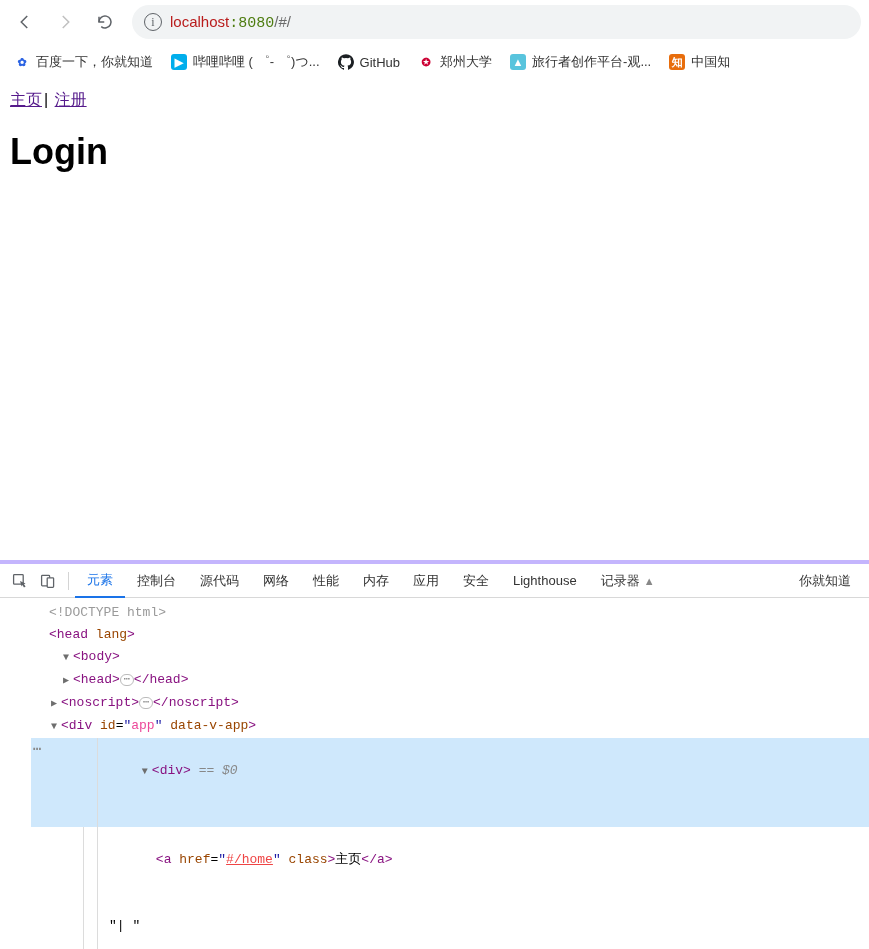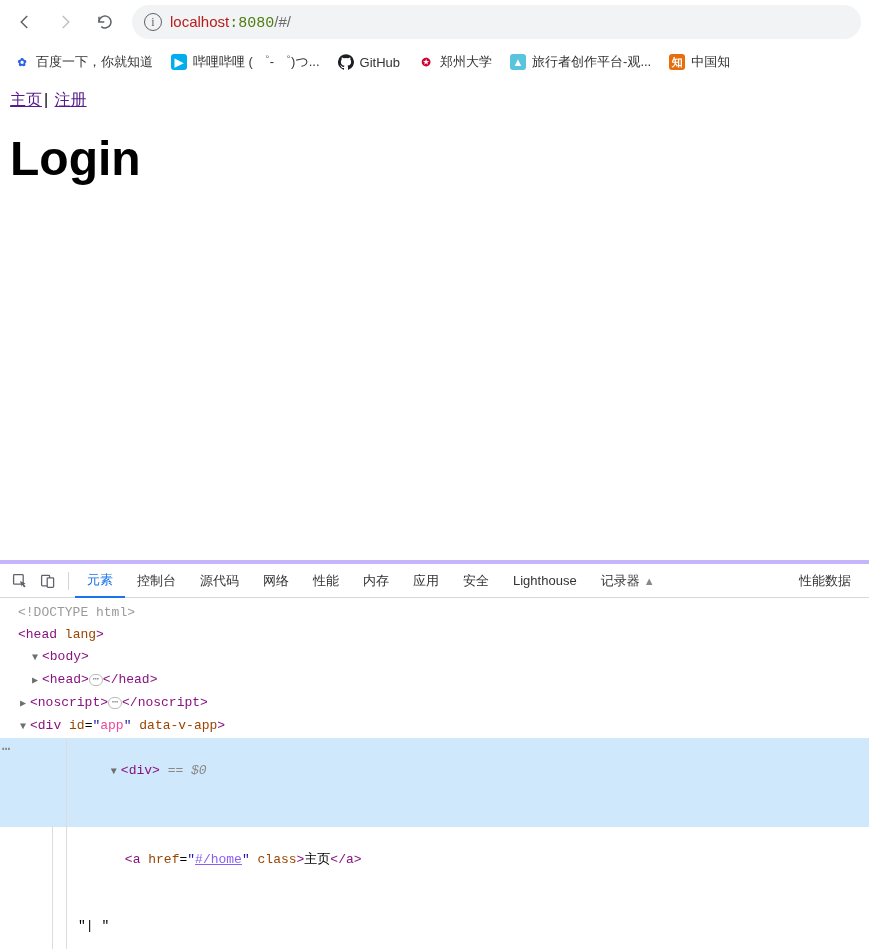--- a/index.html
+++ b/index.html
@@ -23,52 +23,52 @@
   .fav-baidu { color: #2b63e3; font-size: 16px; }
   .fav-bili { background: #00aeec; color: #fff; }
   .fav-zzu  { color: #c03; font-size: 15px; }
   .fav-trav { background: #58c4dd; color: #fff; }
   .fav-zhi  { background: #e86d0c; color: #fff; }
 
   
   .page { padding: 10px; font-size: 16px; }
   .nav-links a { color: #551A8B; text-decoration: underline; }
   .nav-links .sep { padding: 0 2px; }
-  .page h1 { font-size: 48px; font-weight: 800; margin-top: 20px; }
+  .page h1 { font-size: 36px; font-weight: 800; margin-top: 20px; }
 
   
   .devtools { position: absolute; left: 0; right: 0; bottom: 0; top: 560px; border-top: 4px solid #c4b5fd; background: #fff; font-size: 13px; display: flex; flex-direction: column; }
   .dt-tabs { height: 34px; border-bottom: 1px solid #d8d8d8; display: flex; align-items: center; padding: 0 6px; gap: 0; color: #333; }
   .dt-iconbtn { width: 28px; height: 28px; display: flex; align-items: center; justify-content: center; color: #5f6368; }
   .dt-iconbtn svg { width: 16px; height: 16px; stroke: currentColor; fill: none; stroke-width: 1.6; }
   .dt-sep { width: 1px; height: 18px; background: #d4d4d4; margin: 0 6px; }
   .dt-tab { padding: 0 12px; height: 34px; display: flex; align-items: center; cursor: default; color: #333; font-size: 13px; }
   .dt-tab.active { color: #1a73e8; border-bottom: 2px solid #1a73e8; }
   .dt-rec-icon { font-size: 11px; color: #888; margin-left: 4px; }
   .dt-spacer { flex: 1; }
 
-  .dt-body { flex: 1; overflow: hidden; font-family: Consolas, "Courier New", monospace; font-size: 13px; line-height: 22px; padding-top: 4px; position: relative; }
+  .dt-body { flex: 1; overflow: hidden; font-family: Consolas, "Courier New", monospace; font-size: 13px; line-height: 22px; padding-top: 4px; position: relative; margin-left: 31px; }
   .ln { white-space: pre; padding-left: 18px; }
   .ln .arrow { display: inline-block; width: 10px; color: #6e6e6e; font-size: 10px; text-align: center; margin-right: 2px; }
   .ind1 { padding-left: 30px; }
   .ind2 { }
   .ind3 { padding-left: 62px; }
   .ind4 { padding-left: 78px; }
   .sel-line { background: #cfe8fc; position: relative; }
   .sel-line::before { content: "⋯"; position: absolute; left: 2px; color: #888; font-size: 14px; letter-spacing: -1px; }
   .guide { position: absolute; top: 0; bottom: 0; width: 1px; background: #dcdcdc; }
 
   
   .t-doctype { color: #9a9a9a; }
   .t-tag { color: #881280; }
   .t-angle { color: #881280; }
   .t-attr { color: #994500; }
   .t-val { color: #ec4899; }
   .t-valq { color: #1a1aa6; }
-  .t-link { color: #8b5cf6; text-decoration: underline; }
+  .t-link { color: #ef4444; text-decoration: underline; }
   .t-text { color: #000; }
   .t-selmark { color: #888; font-style: italic; }
   .t-ellip { display: inline-flex; width: 14px; height: 12px; border: 1px solid #bbb; border-radius: 7px; align-items: center; justify-content: center; color: #888; font-size: 11px; line-height: 1; vertical-align: middle; }
 </style>
 </head>
 <body>
 
 <div class="toolbar">
   <div class="tb-btn">
     <svg viewBox="0 0 24 24">
@@ -154,21 +154,21 @@
     <div class="dt-tab">性能</div>
     <div class="dt-tab">内存</div>
     <div class="dt-tab">应用</div>
     <div class="dt-tab">安全</div>
     <div class="dt-tab">Lighthouse</div>
     <div class="dt-tab">
         <span>记录器</span>
         <span class="dt-rec-icon">▲</span>
       </div>
     <div class="dt-spacer"></div>
-    <div class="dt-tab">性能数据</div>
+    <div class="dt-tab">你就知道</div>
   </div>
 
   <div class="dt-body">
     <div class="ln"><span class="t-doctype">&lt;!DOCTYPE html&gt;</span></div>
 
     <div class="ln"><span class="t-angle">&lt;</span><span class="t-tag">head</span> <span class="t-attr">lang</span><span class="t-angle">&gt;</span></div>
 
     <div class="ln ind1"><span class="arrow">▼</span><span class="t-angle">&lt;</span><span class="t-tag">body</span><span class="t-angle">&gt;</span></div>
 
     <div class="ln ind1"><span class="arrow">▶</span><span class="t-angle">&lt;</span><span class="t-tag">head</span><span class="t-angle">&gt;</span><span class="t-ellip">⋯</span><span class="t-angle">&lt;</span><span class="t-tag">/head</span><span class="t-angle">&gt;</span></div>

